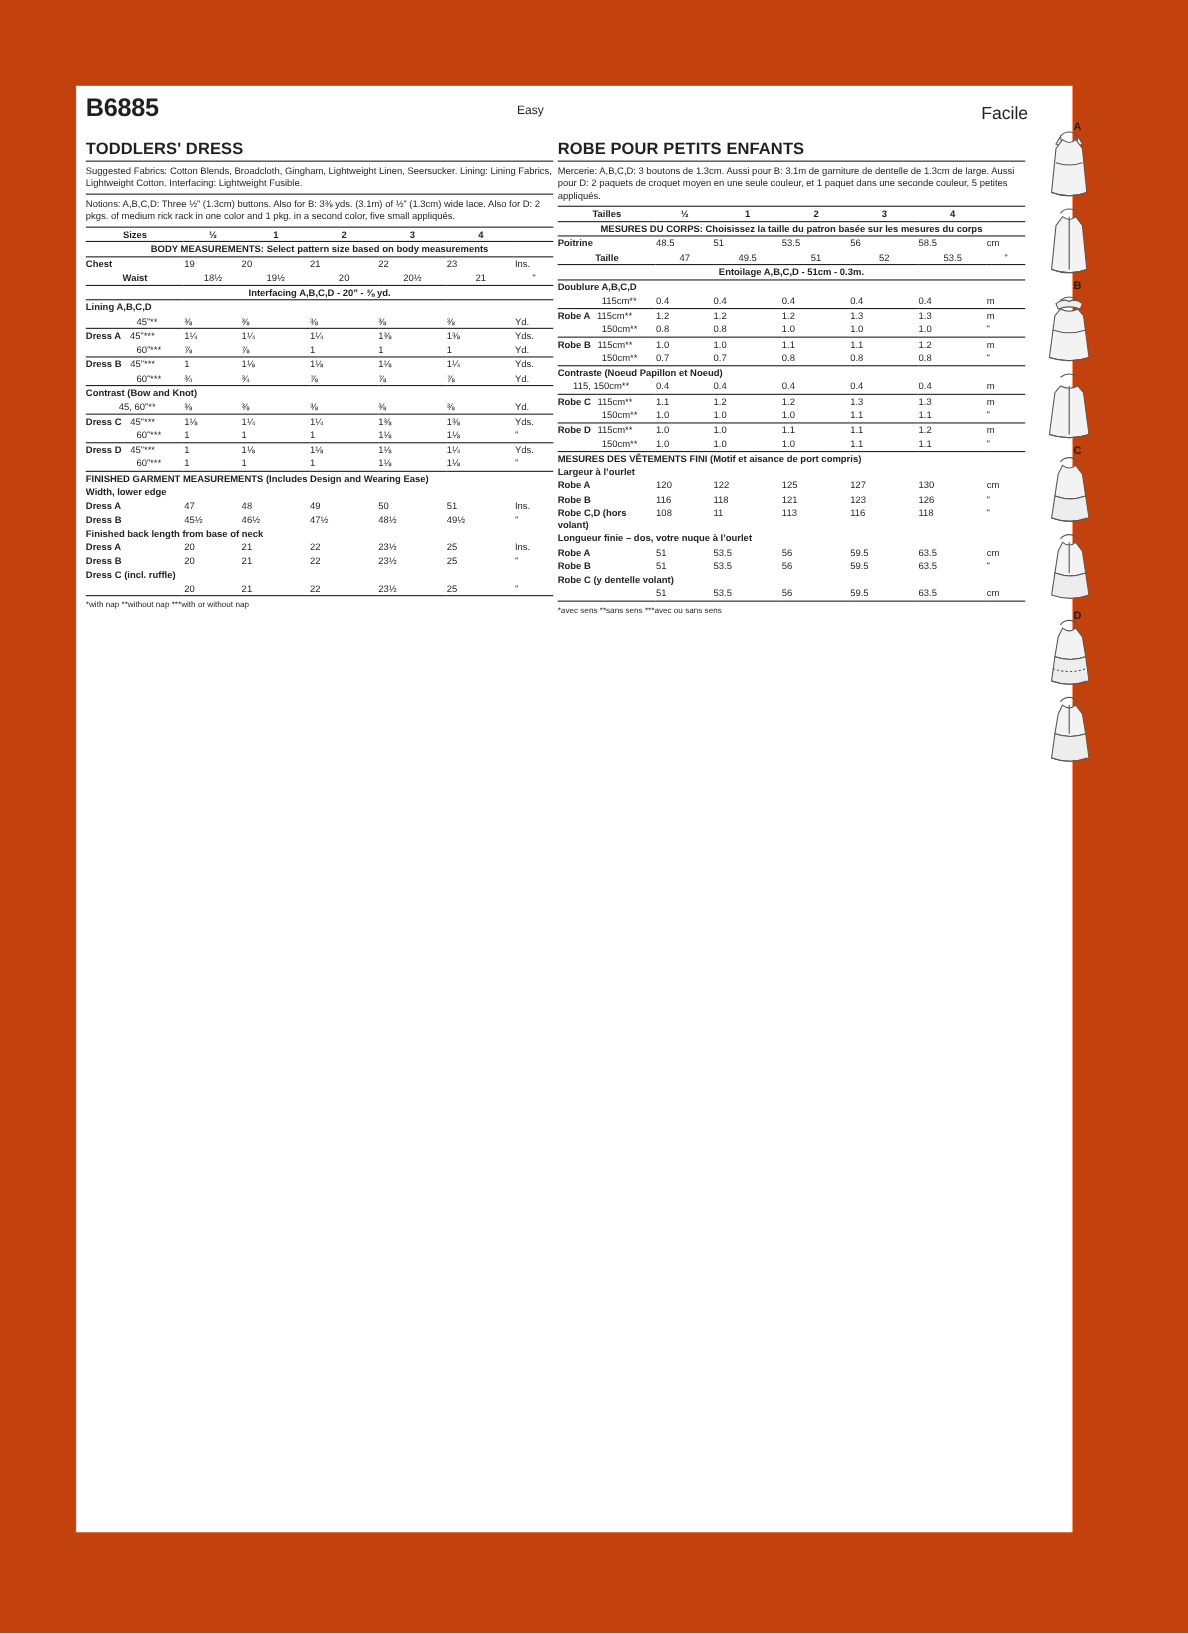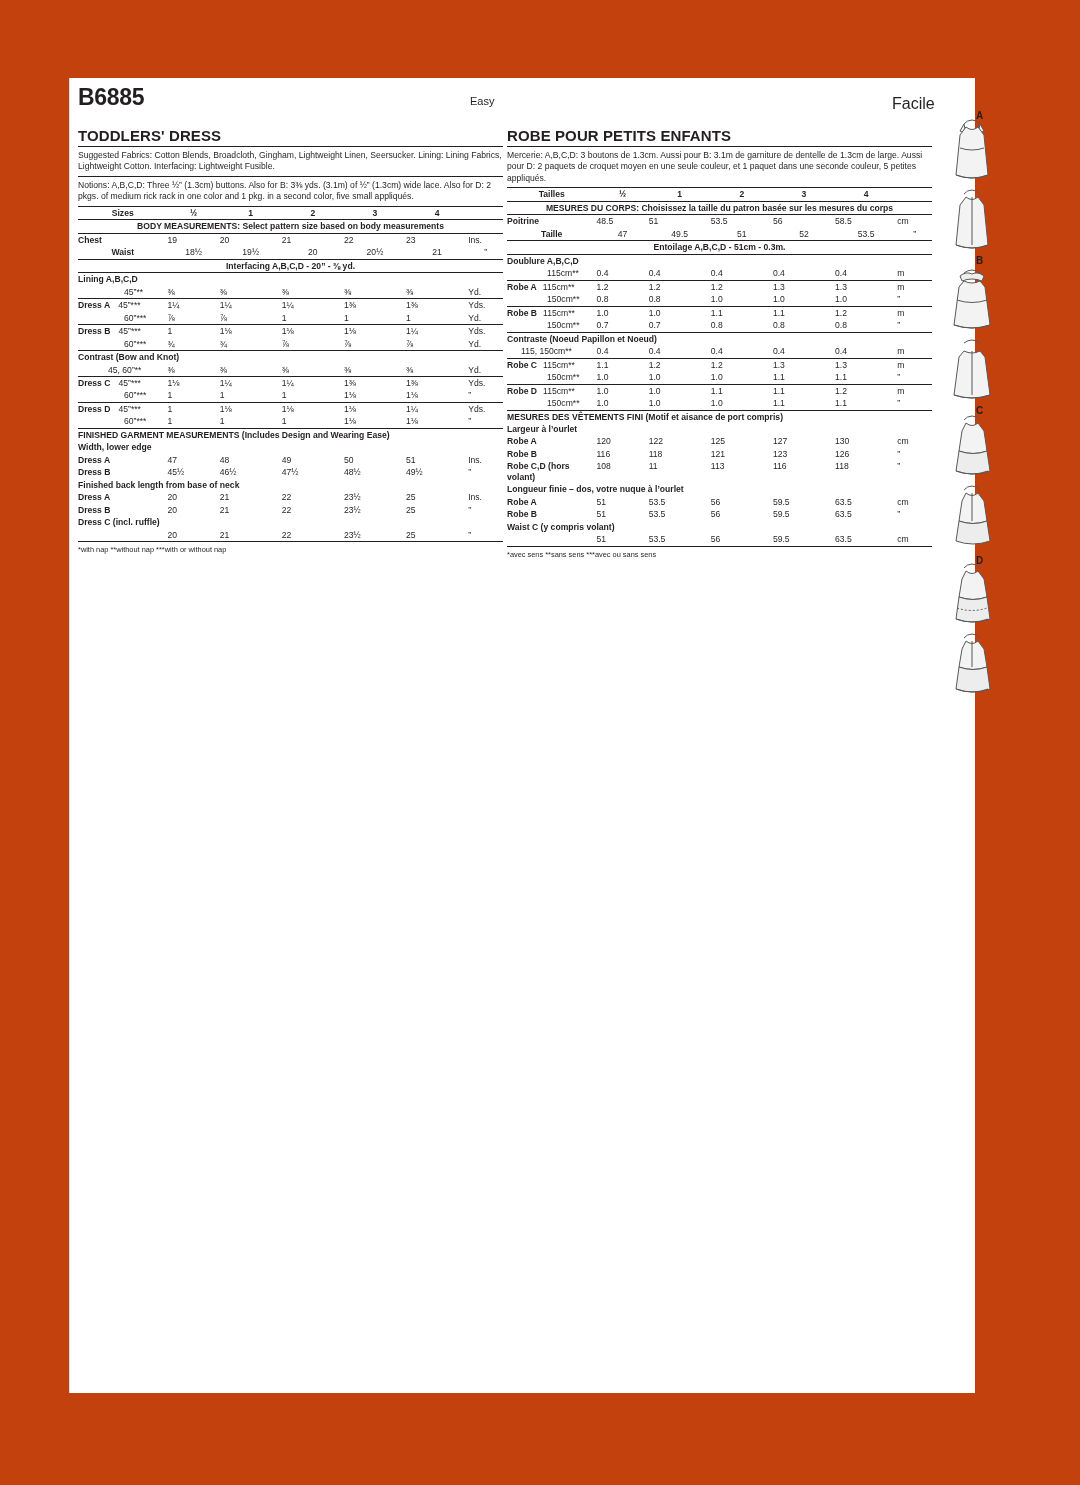--- a/index.html
+++ b/index.html
@@ -442,21 +442,21 @@
         <tr>
           <td class="b">Robe B</td>
           <td>51</td>
           <td>53.5</td>
           <td>56</td>
           <td>59.5</td>
           <td>63.5</td>
           <td>”</td>
         </tr>
         <tr>
-          <td class="sec" colspan="7">Waist C (y compris volant)</td>
+          <td class="sec" colspan="7">Robe C (y dentelle volant)</td>
         </tr>
         <tr class="rowline2">
           <td></td>
           <td>51</td>
           <td>53.5</td>
           <td>56</td>
           <td>59.5</td>
           <td>63.5</td>
           <td>cm</td>
         </tr>

